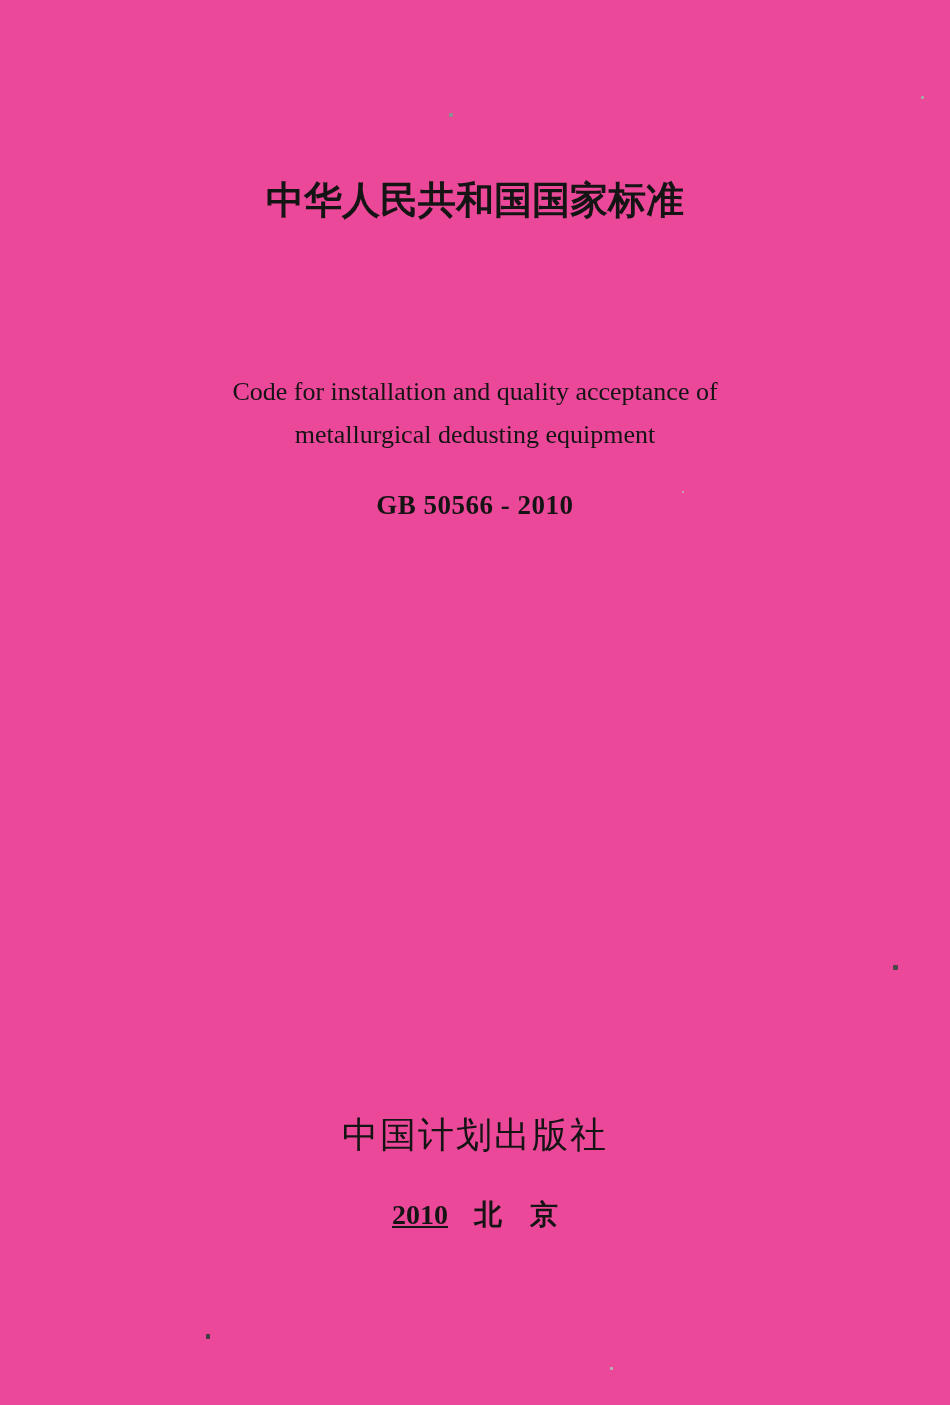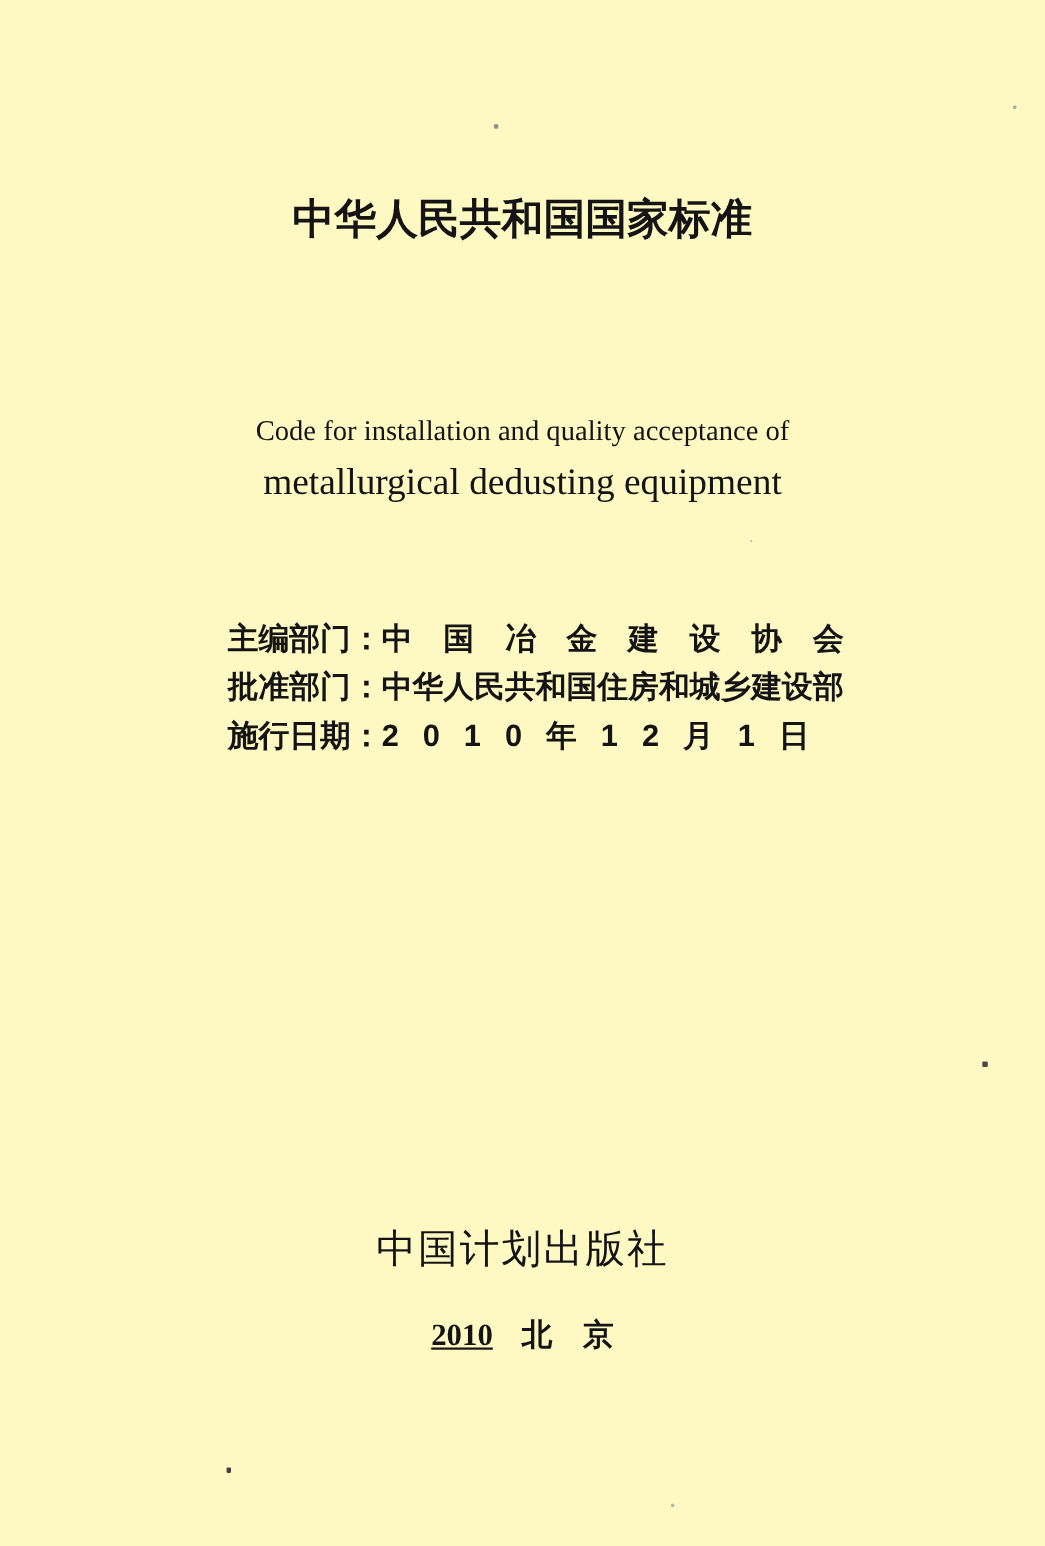--- a/index.html
+++ b/index.html
@@ -7,41 +7,41 @@
     width: 950px; height: 1405px;
     background: #ffffff;
     font-family: "Liberation Serif", serif;
     color: #141414;
     position: relative;
     overflow: hidden;
   }
   .page {
     position: absolute; left: 0; top: 0;
     width: 950px; height: 1405px;
-    background: #fef9c3;
+    background: #ec4899;
   }
   .abs { position: absolute; line-height: 1; white-space: nowrap; }
   .centered { left: 0; width: 950px; text-align: center; }
 
   .standard-label {
     top: 181px;
     font-family: "Liberation Sans", sans-serif;
     font-weight: 700;
     font-size: 38px;
     letter-spacing: 0px;
   }
   .title-zh {
     top: 291px;
     font-size: 42px;
     font-weight: 600;
     margin: 0;
     letter-spacing: 1px;
   }
   .title-en-line1 { top: 379px; font-size: 26px; }
-  .title-en-line2 { top: 422px; font-size: 34px; }
+  .title-en-line2 { top: 422px; font-size: 26px; }
   .std-number {
     top: 492px;
     font-size: 27px;
     font-weight: 700;
     letter-spacing: 0.5px;
   }
   .details {
     position: absolute;
     left: 207px; top: 566px;
     font-size: 28px;
@@ -75,32 +75,22 @@
 
 <div class="page">
 
   <div class="abs centered standard-label">中华人民共和国国家标准</div>
 
 
   <div class="abs centered title-en-line1">Code for installation and quality acceptance of</div>
 
   <div class="abs centered title-en-line2">metallurgical dedusting equipment</div>
 
+  <div class="abs centered std-number">GB 50566 - 2010</div>
 
-  <div class="details">
-    <div class="detail-row">
-      <span class="lbl">主编部门：</span><span class="val">中　国　冶　金　建　设　协　会</span>
-    </div>
-    <div class="detail-row">
-      <span class="lbl">批准部门：</span><span class="val">中华人民共和国住房和城乡建设部</span>
-    </div>
-    <div class="detail-row">
-      <span class="lbl">施行日期：</span><span class="val spaced-digits">2 0 1 0 年 1 2 月 1 日</span>
-    </div>
-  </div>
 
   <div class="abs centered publisher">中国计划出版社</div>
 
   <div class="abs centered imprint">
     <span class="year">2010</span><span class="city">北　京</span>
   </div>
 
   <div class="speck speck-1"></div>
   <div class="speck speck-2"></div>
   <div class="speck speck-3"></div>

